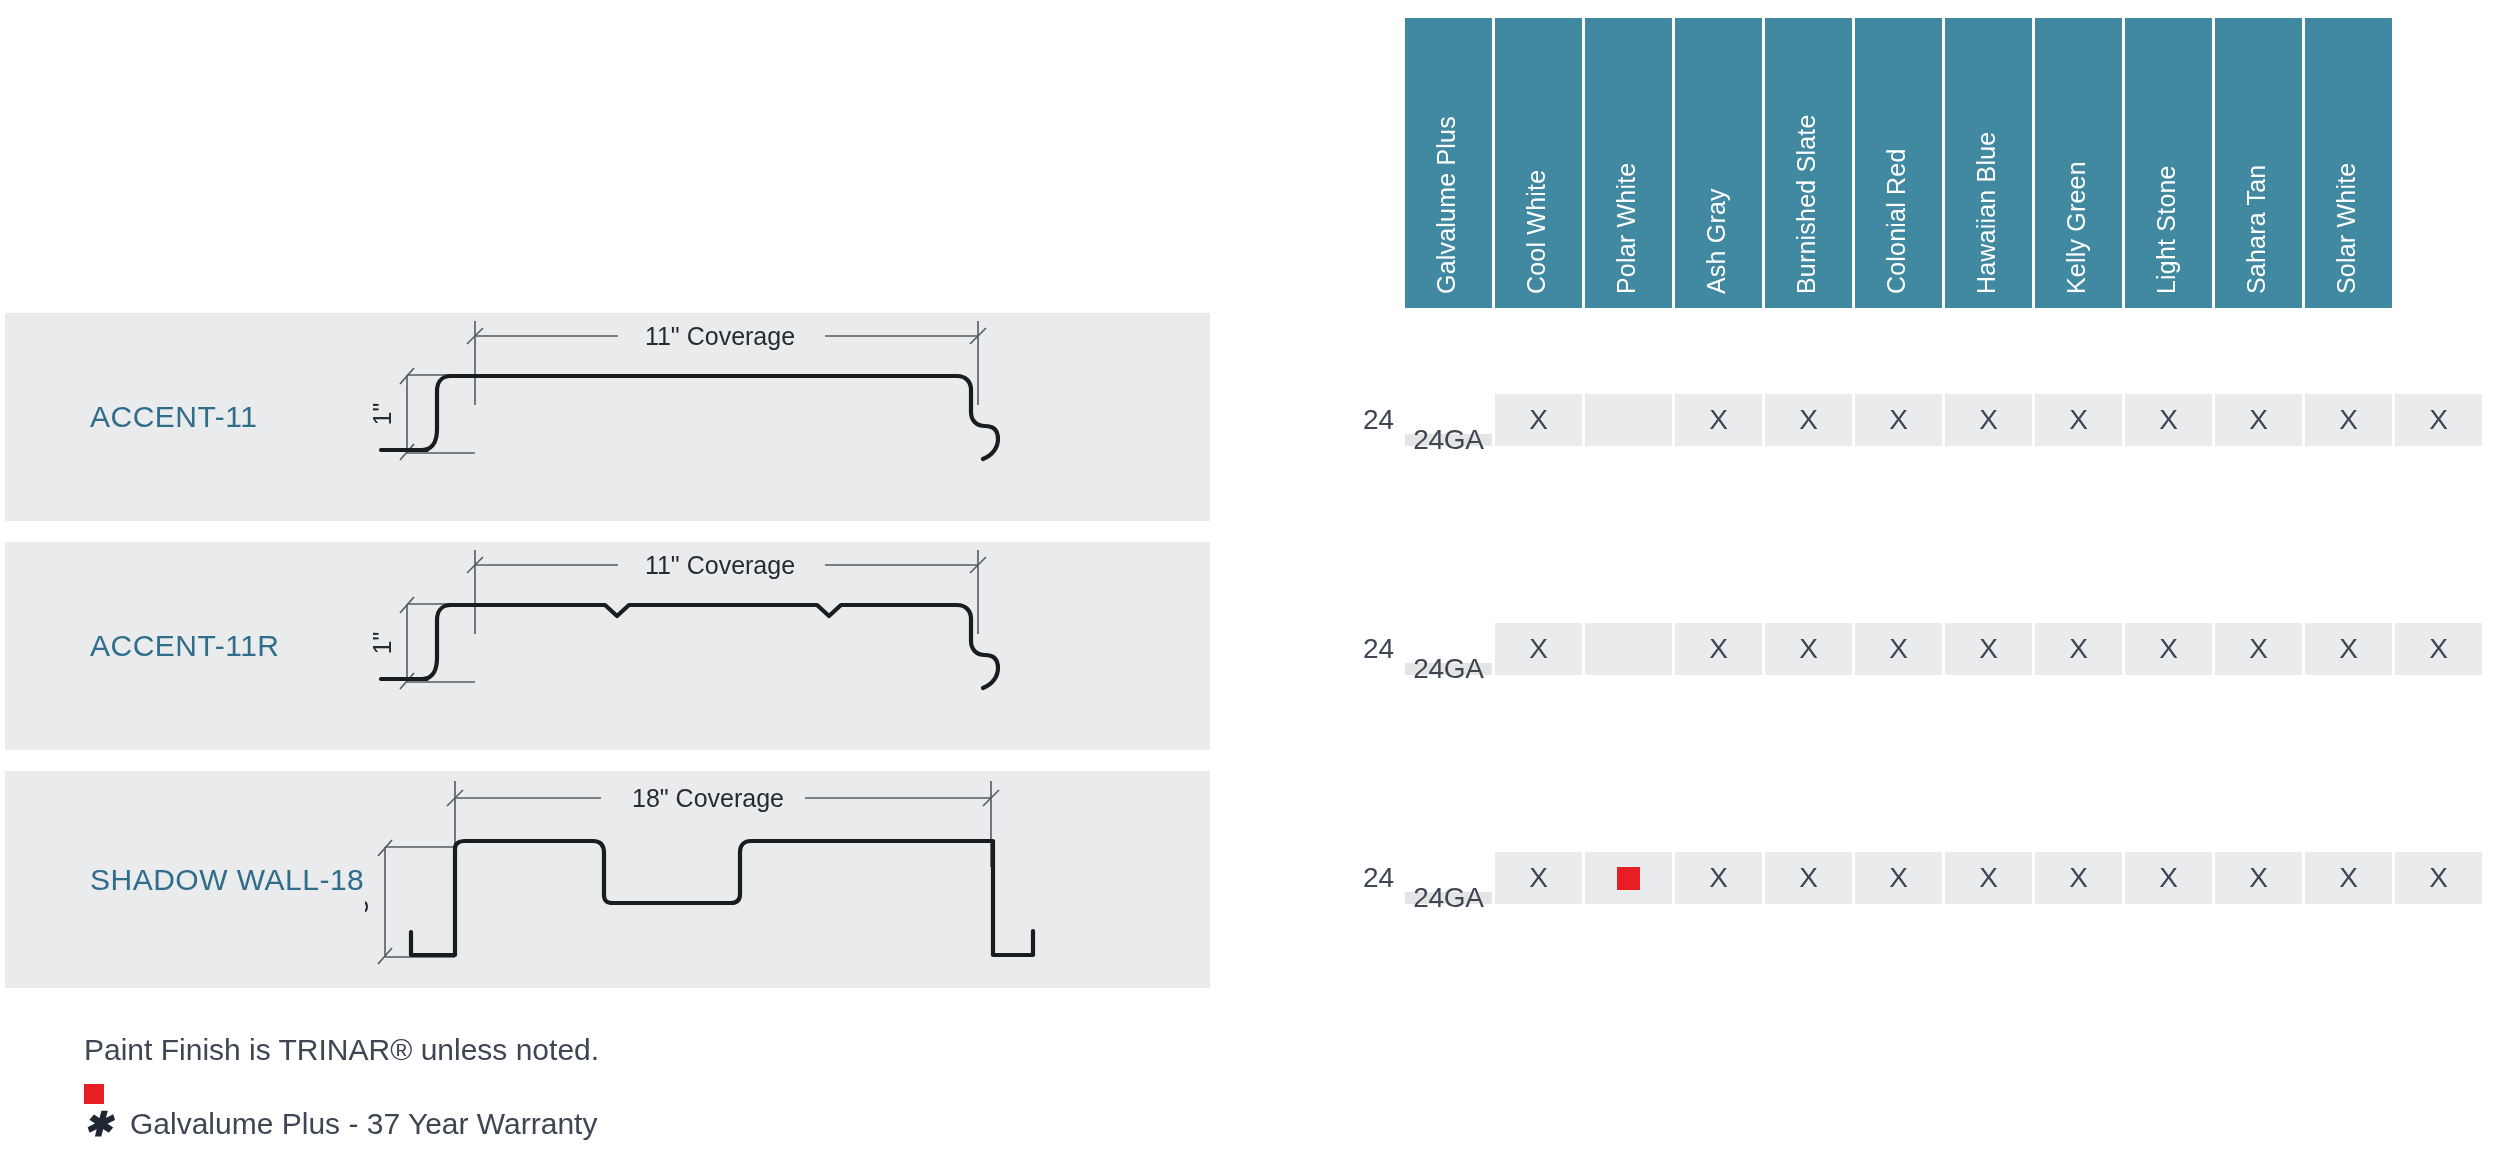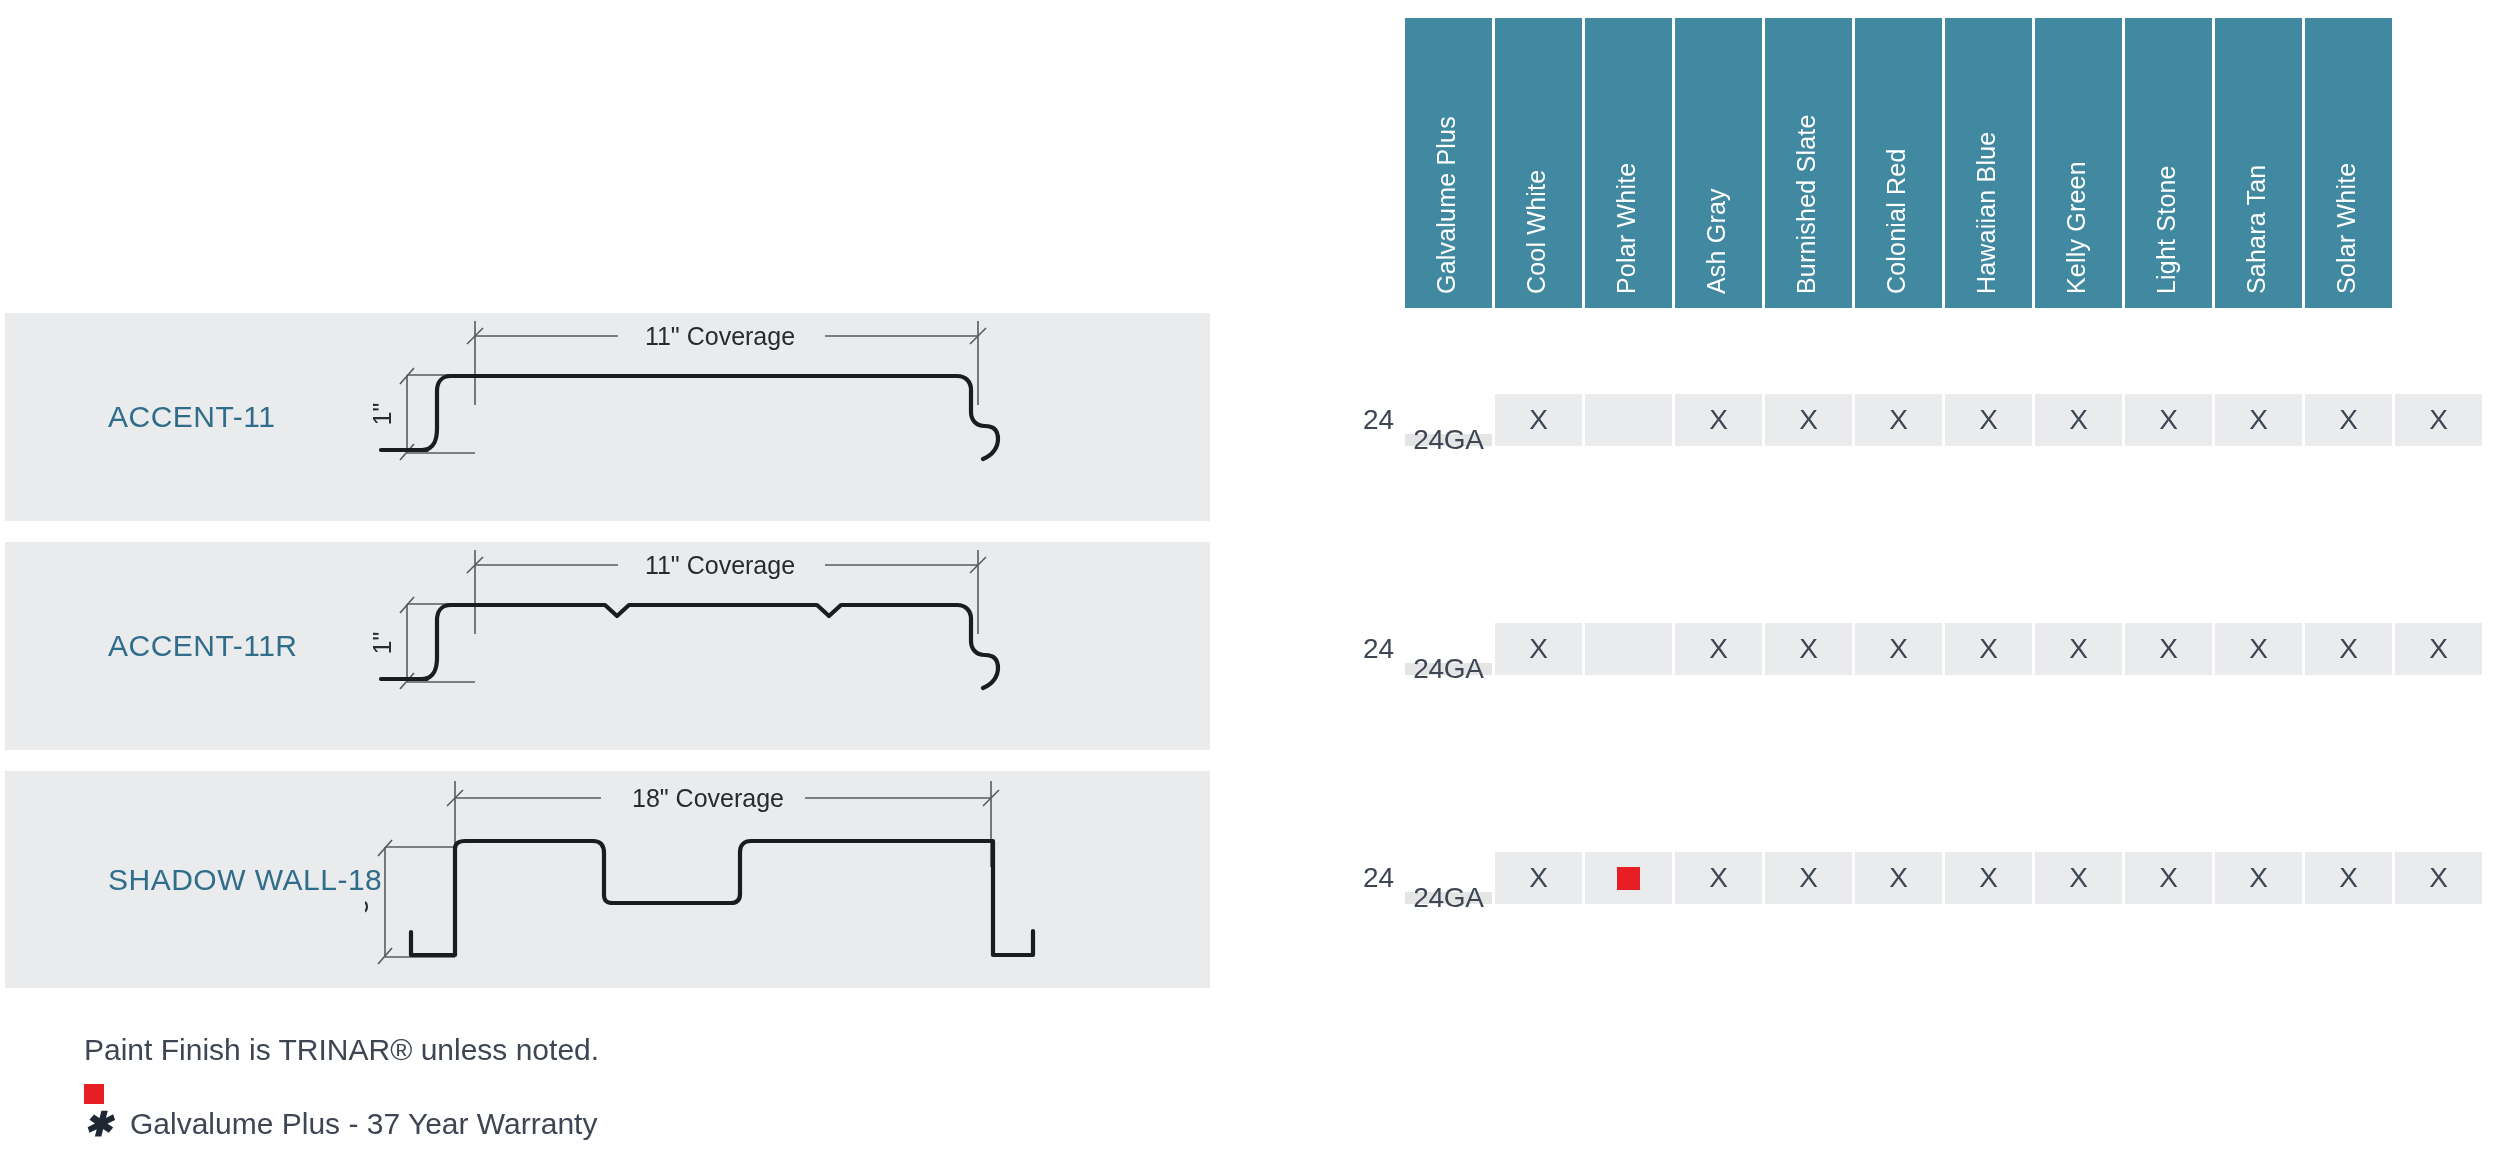--- a/index.html
+++ b/index.html
@@ -20,21 +20,21 @@
     left: 5px;
     width: 1205px;
     background: #e9ebec;
   }
   #panel-0 { top: 313px;  height: 208px; }
   #panel-1 { top: 542px;  height: 208px; }
   #panel-2 { top: 771px;  height: 217px; }
 
   .panel-label {
     position: absolute;
-    left: 103px;
+    left: 85px;
     top: 50%;
     transform: translateY(-50%);
     font-size: 30px;
     letter-spacing: 0.5px;
     color: #2f6d8b;
     white-space: nowrap;
   }
   .panel-art {
     position: absolute;
     left: 360px;

